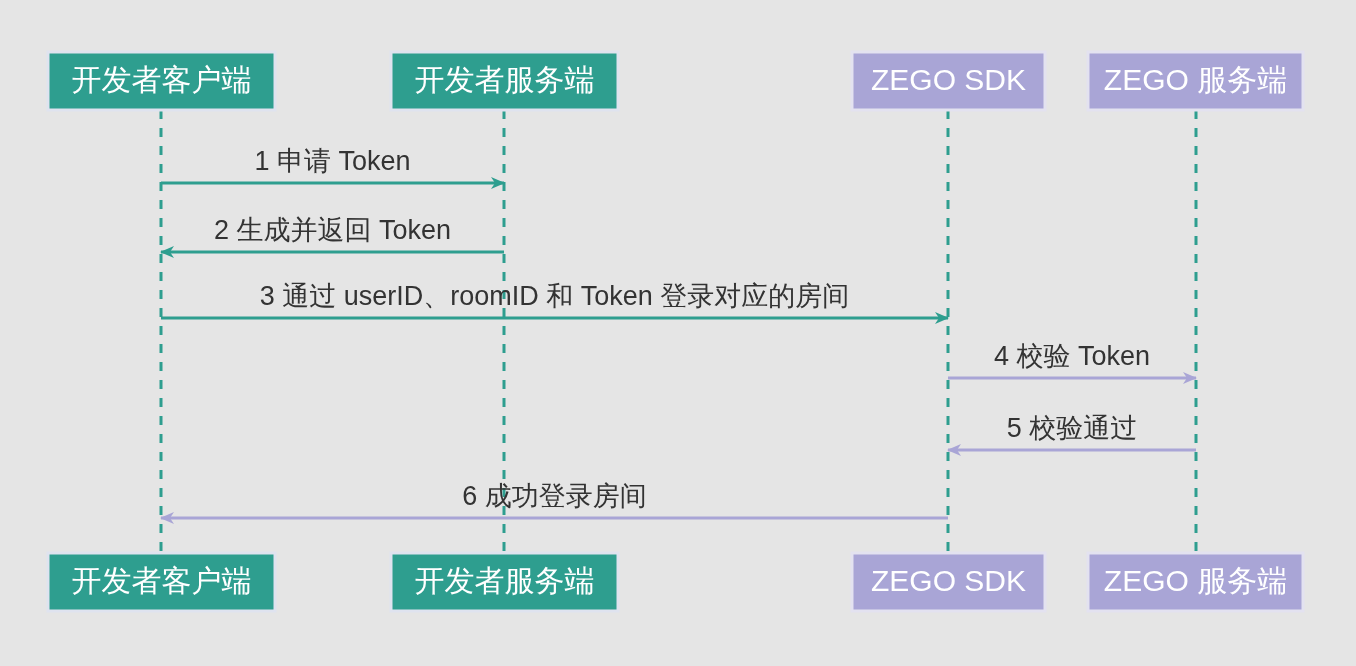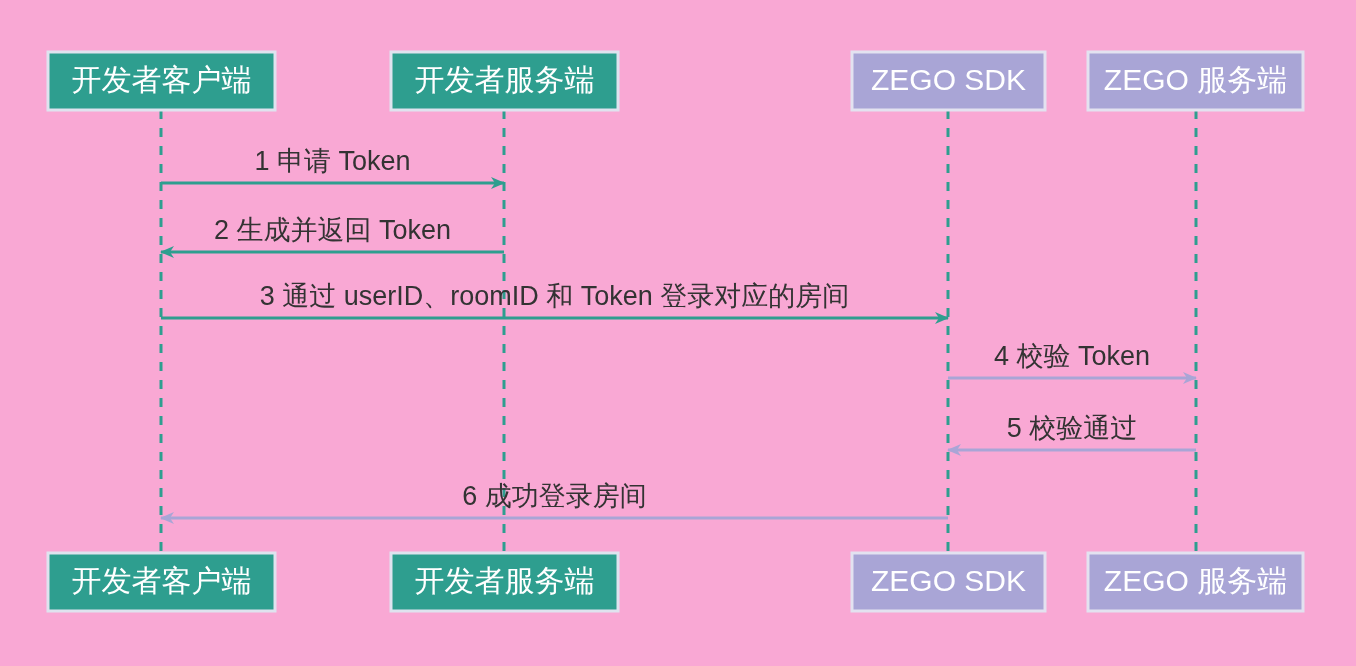--- a/index.html
+++ b/index.html
@@ -7,21 +7,21 @@
     padding: 0;
     background: #ffffff;
   }
   body {
     font-family: "Liberation Sans", "DejaVu Sans", sans-serif;
   }
   #diagram-root {
     position: relative;
     width: 1356px;
     height: 666px;
-    background: #f9a8d4;
+    background: #e5e5e5;
     overflow: hidden;
   }
   #seq-svg {
     position: absolute;
     left: 0;
     top: 0;
     width: 1356px;
     height: 666px;
   }
   .participant-box-rect {

